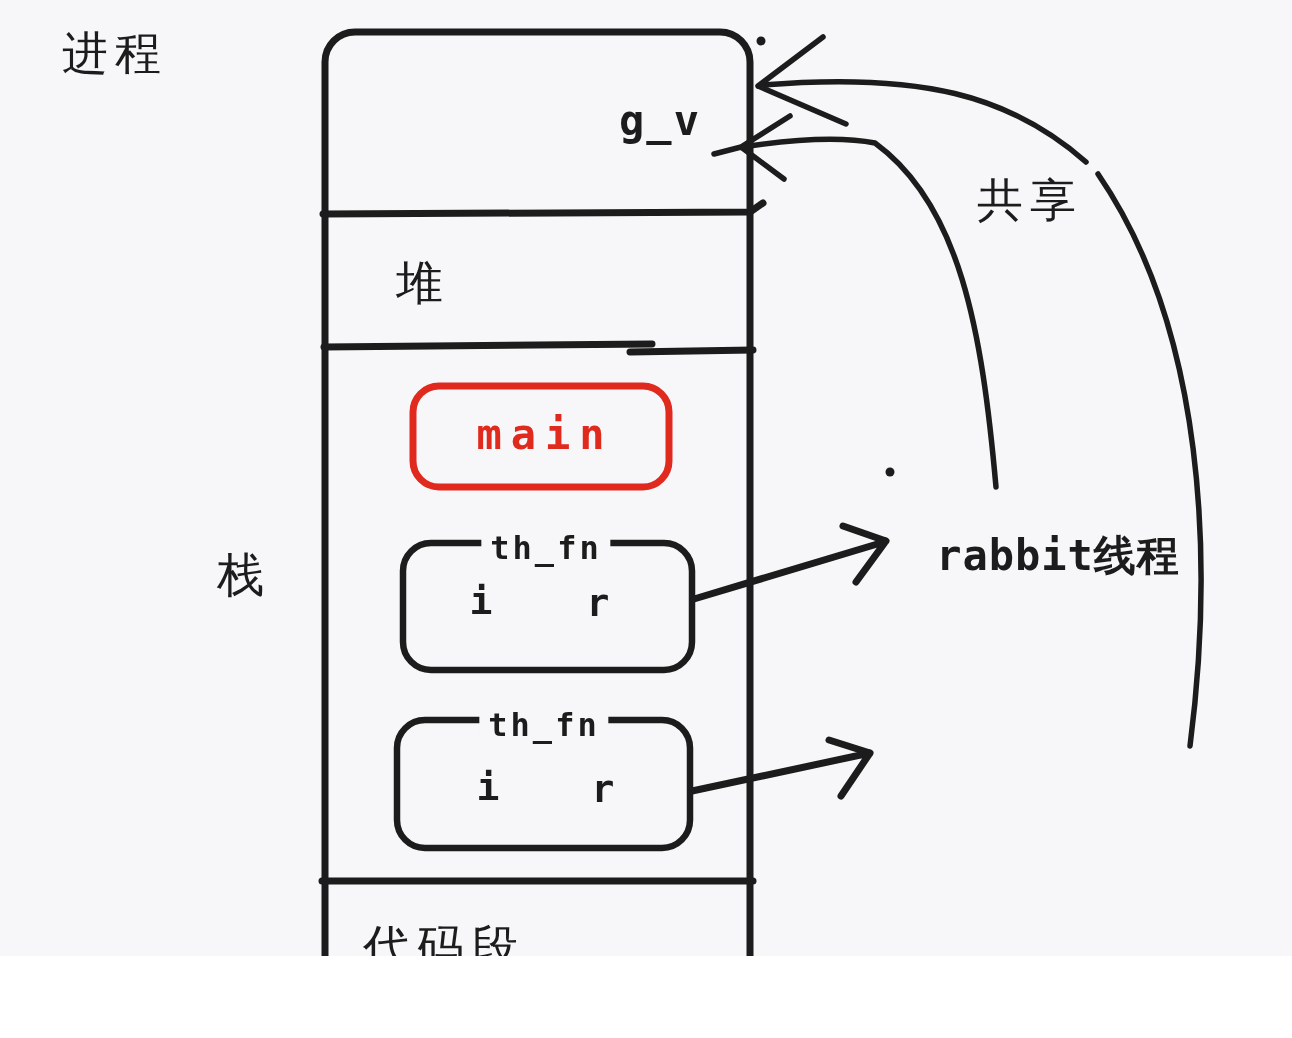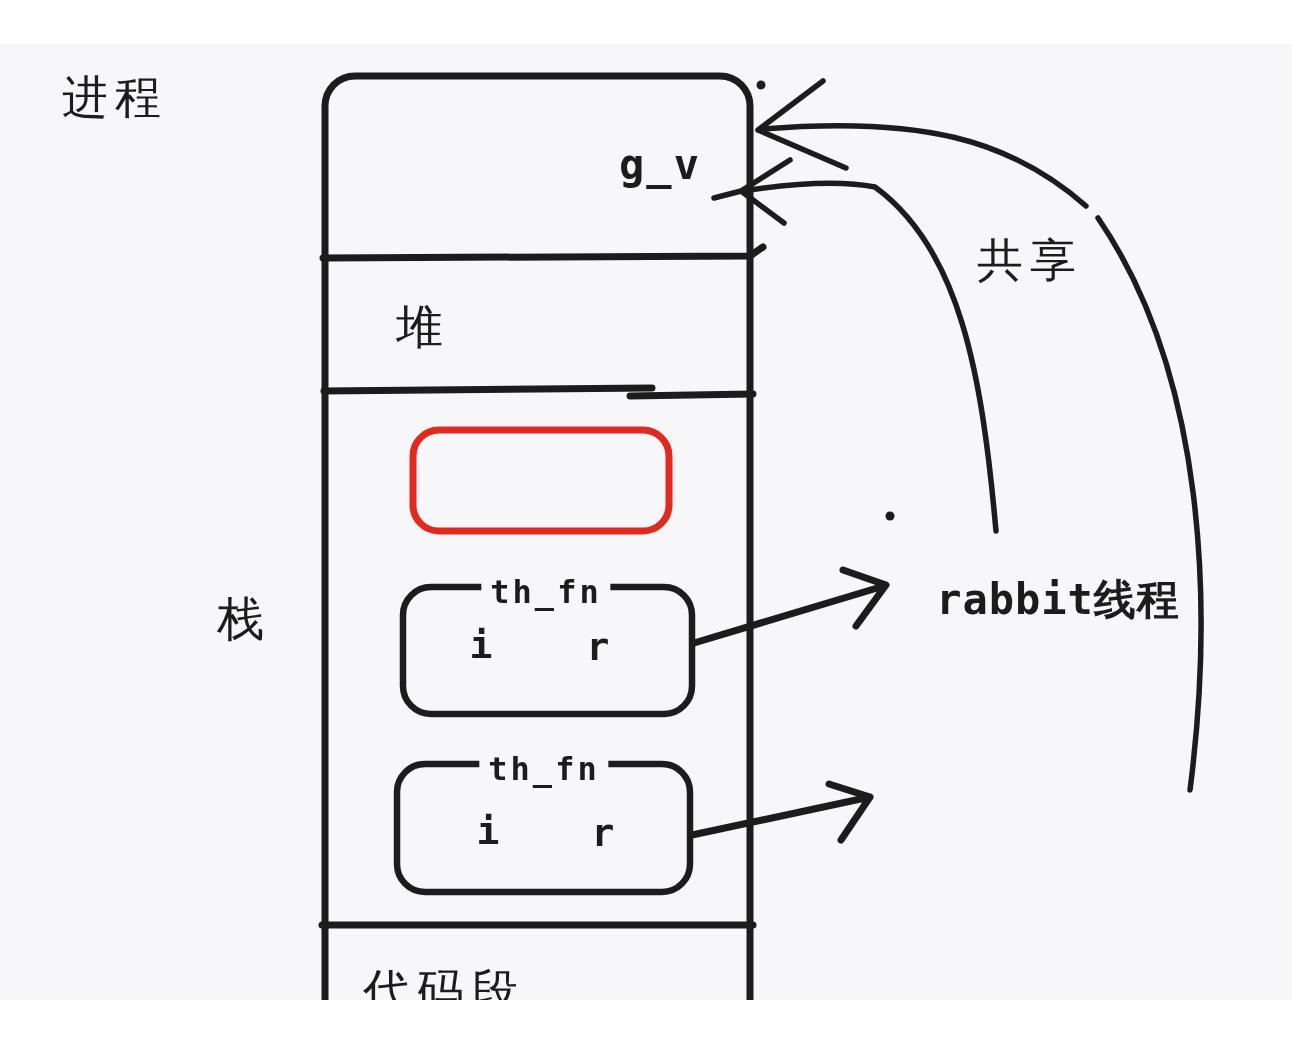--- a/index.html
+++ b/index.html
@@ -6,21 +6,20 @@
     margin: 0;
     padding: 0;
   }
   #canvas {
     position: relative;
     width: 1292px;
     height: 956px;
     background: var(--bg, #f7f7fa);
     overflow: hidden;
     font-family: "Liberation Sans", sans-serif;
-    margin-top: 44px;
   }
   #strokes {
     position: absolute;
     left: 0;
     top: 0;
   }
   .stroke {
     fill: none;
     stroke: var(--ink, #1c1c1c);
     stroke-linecap: round;
@@ -98,28 +97,29 @@
   </svg>
 
   <div class="lbl cjk" style="left:115px; top:53px;">进程</div>
 
   <div class="lbl mono gv" style="left:660px; top:121px;text-align:right;">g_v</div>
 
   <div class="lbl cjk seg-title" style="left:423px; top:282px;">堆</div>
 
   <div class="lbl cjk seg-title" style="left:244px; top:574px;">栈</div>
 
+  <div class="lbl mono main-text" style="left:545px; top:435px;">main</div>
 
   <div class="lbl mono thfn" style="left:546px; top:548px;">th_fn</div>
   <div class="lbl mono ir" style="left:481px; top:601px;">i</div>
   <div class="lbl mono ir" style="left:598px; top:603px;">r</div>
 
   <div class="lbl mono thfn" style="left:544px; top:725px;">th_fn</div>
   <div class="lbl mono ir" style="left:488px; top:787px;">i</div>
   <div class="lbl mono ir" style="left:603px; top:789px;">r</div>
 
   <div class="lbl cjk seg-title" style="left:444px; top:946px;text-align:center;">代码段</div>
 
   <div class="lbl mono thread-label" style="left:1058px; top:556px;">rabbit线程</div>
 
-  <div class="lbl cjk" style="left:1030px; top:216px;">共享</div>
+  <div class="lbl cjk" style="left:1030px; top:200px;">共享</div>
 
 </div>
 
 </body></html>

